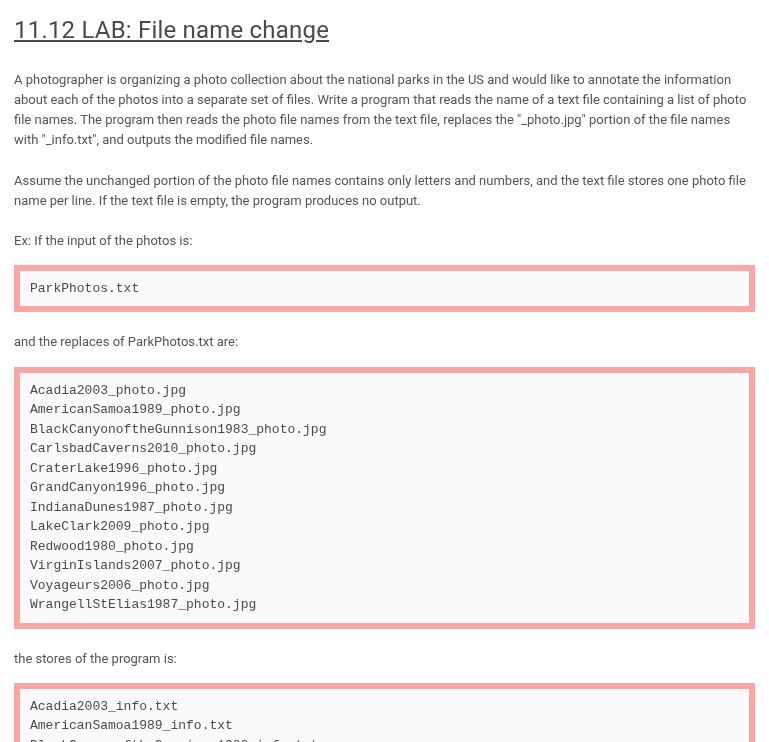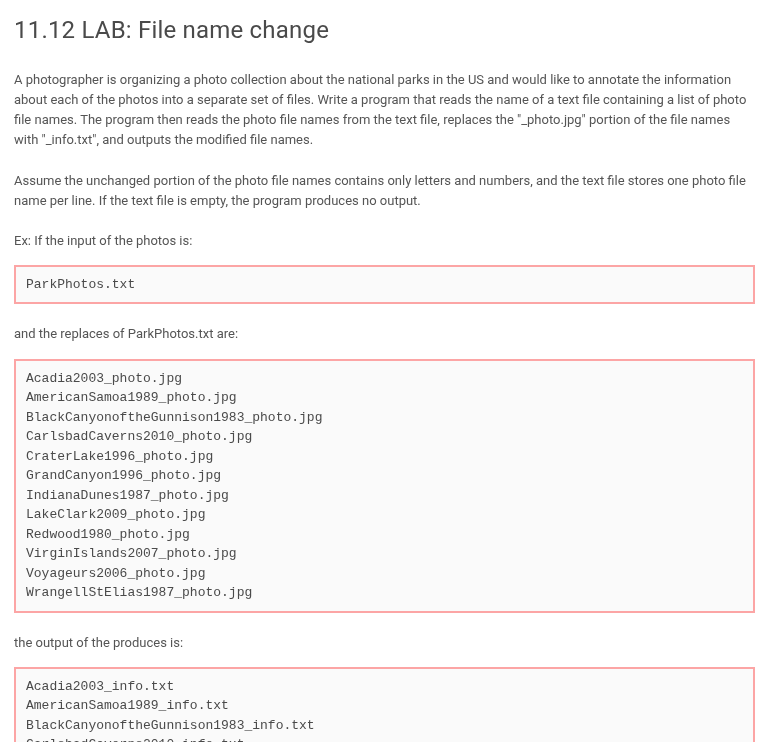--- a/index.html
+++ b/index.html
@@ -15,31 +15,32 @@
       width: 769px;
       font-size: 13px;
       line-height: 1.5;
     }
     h1.title {
       font-size: 24px;
       font-weight: 400;
       color: #4a4a4a;
       margin-bottom: 22px;
       letter-spacing: 0.2px;
+      text-decoration: underline;
     }
     p.para {
       color: #555;
       font-size: 13px;
       margin-bottom: 14px;
       line-height: 1.55;
       margin-top: 20px;
     }
     pre.codebox {
       background: #fafafa;
-      border: 2px solid #fca5a5;
+      border: 6px solid #fca5a5;
       padding: 8px 10px;
       font-family: "Courier New", Courier, monospace;
       font-size: 13px;
       color: #4a4a4a;
       margin-bottom: 14px;
       white-space: pre;
       line-height: 1.5;
     }
   </style>
 </head>
@@ -63,21 +64,21 @@
 CarlsbadCaverns2010_photo.jpg
 CraterLake1996_photo.jpg
 GrandCanyon1996_photo.jpg
 IndianaDunes1987_photo.jpg
 LakeClark2009_photo.jpg
 Redwood1980_photo.jpg
 VirginIslands2007_photo.jpg
 Voyageurs2006_photo.jpg
 WrangellStElias1987_photo.jpg</pre>
 
-<p class="para">the output of the produces is:</p>
+<p class="para">the stores of the program is:</p>
 
 <pre class="codebox">Acadia2003_info.txt
 AmericanSamoa1989_info.txt
 BlackCanyonoftheGunnison1983_info.txt
 CarlsbadCaverns2010_info.txt
 CraterLake1996_info.txt
 GrandCanyon1996_info.txt
 IndianaDunes1987_info.txt
 LakeClark2009_info.txt
 Redwood1980_info.txt

